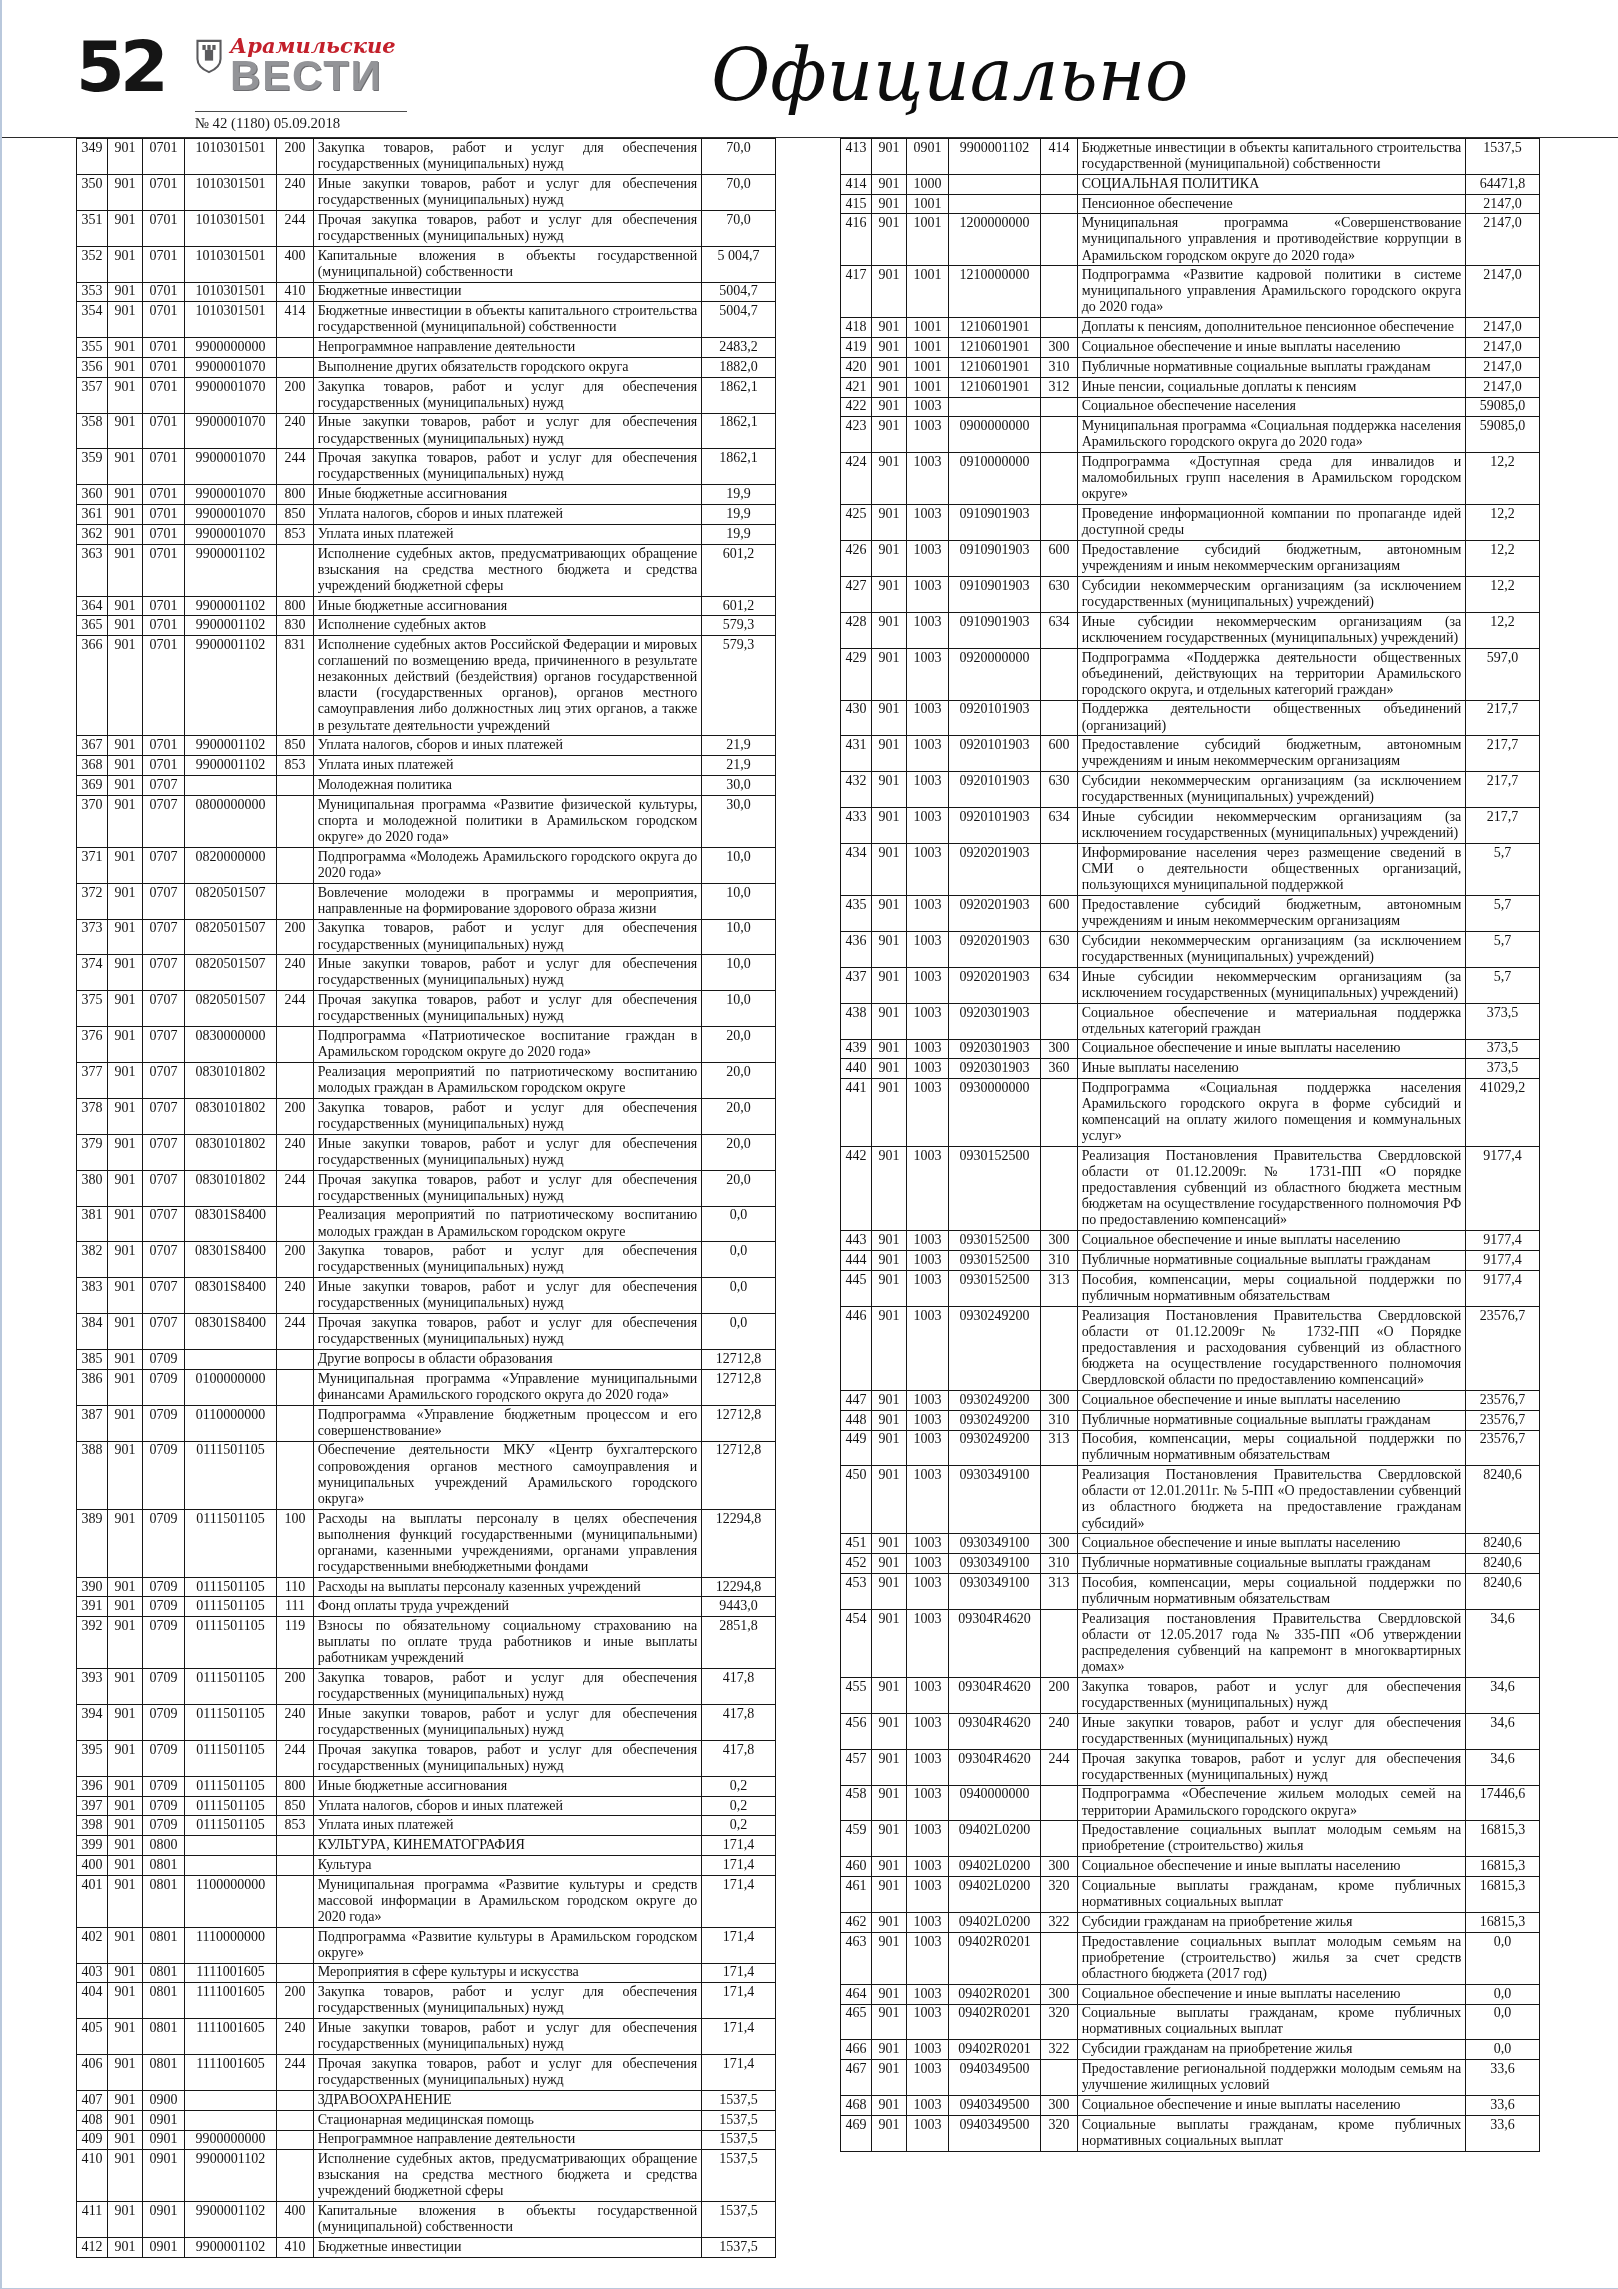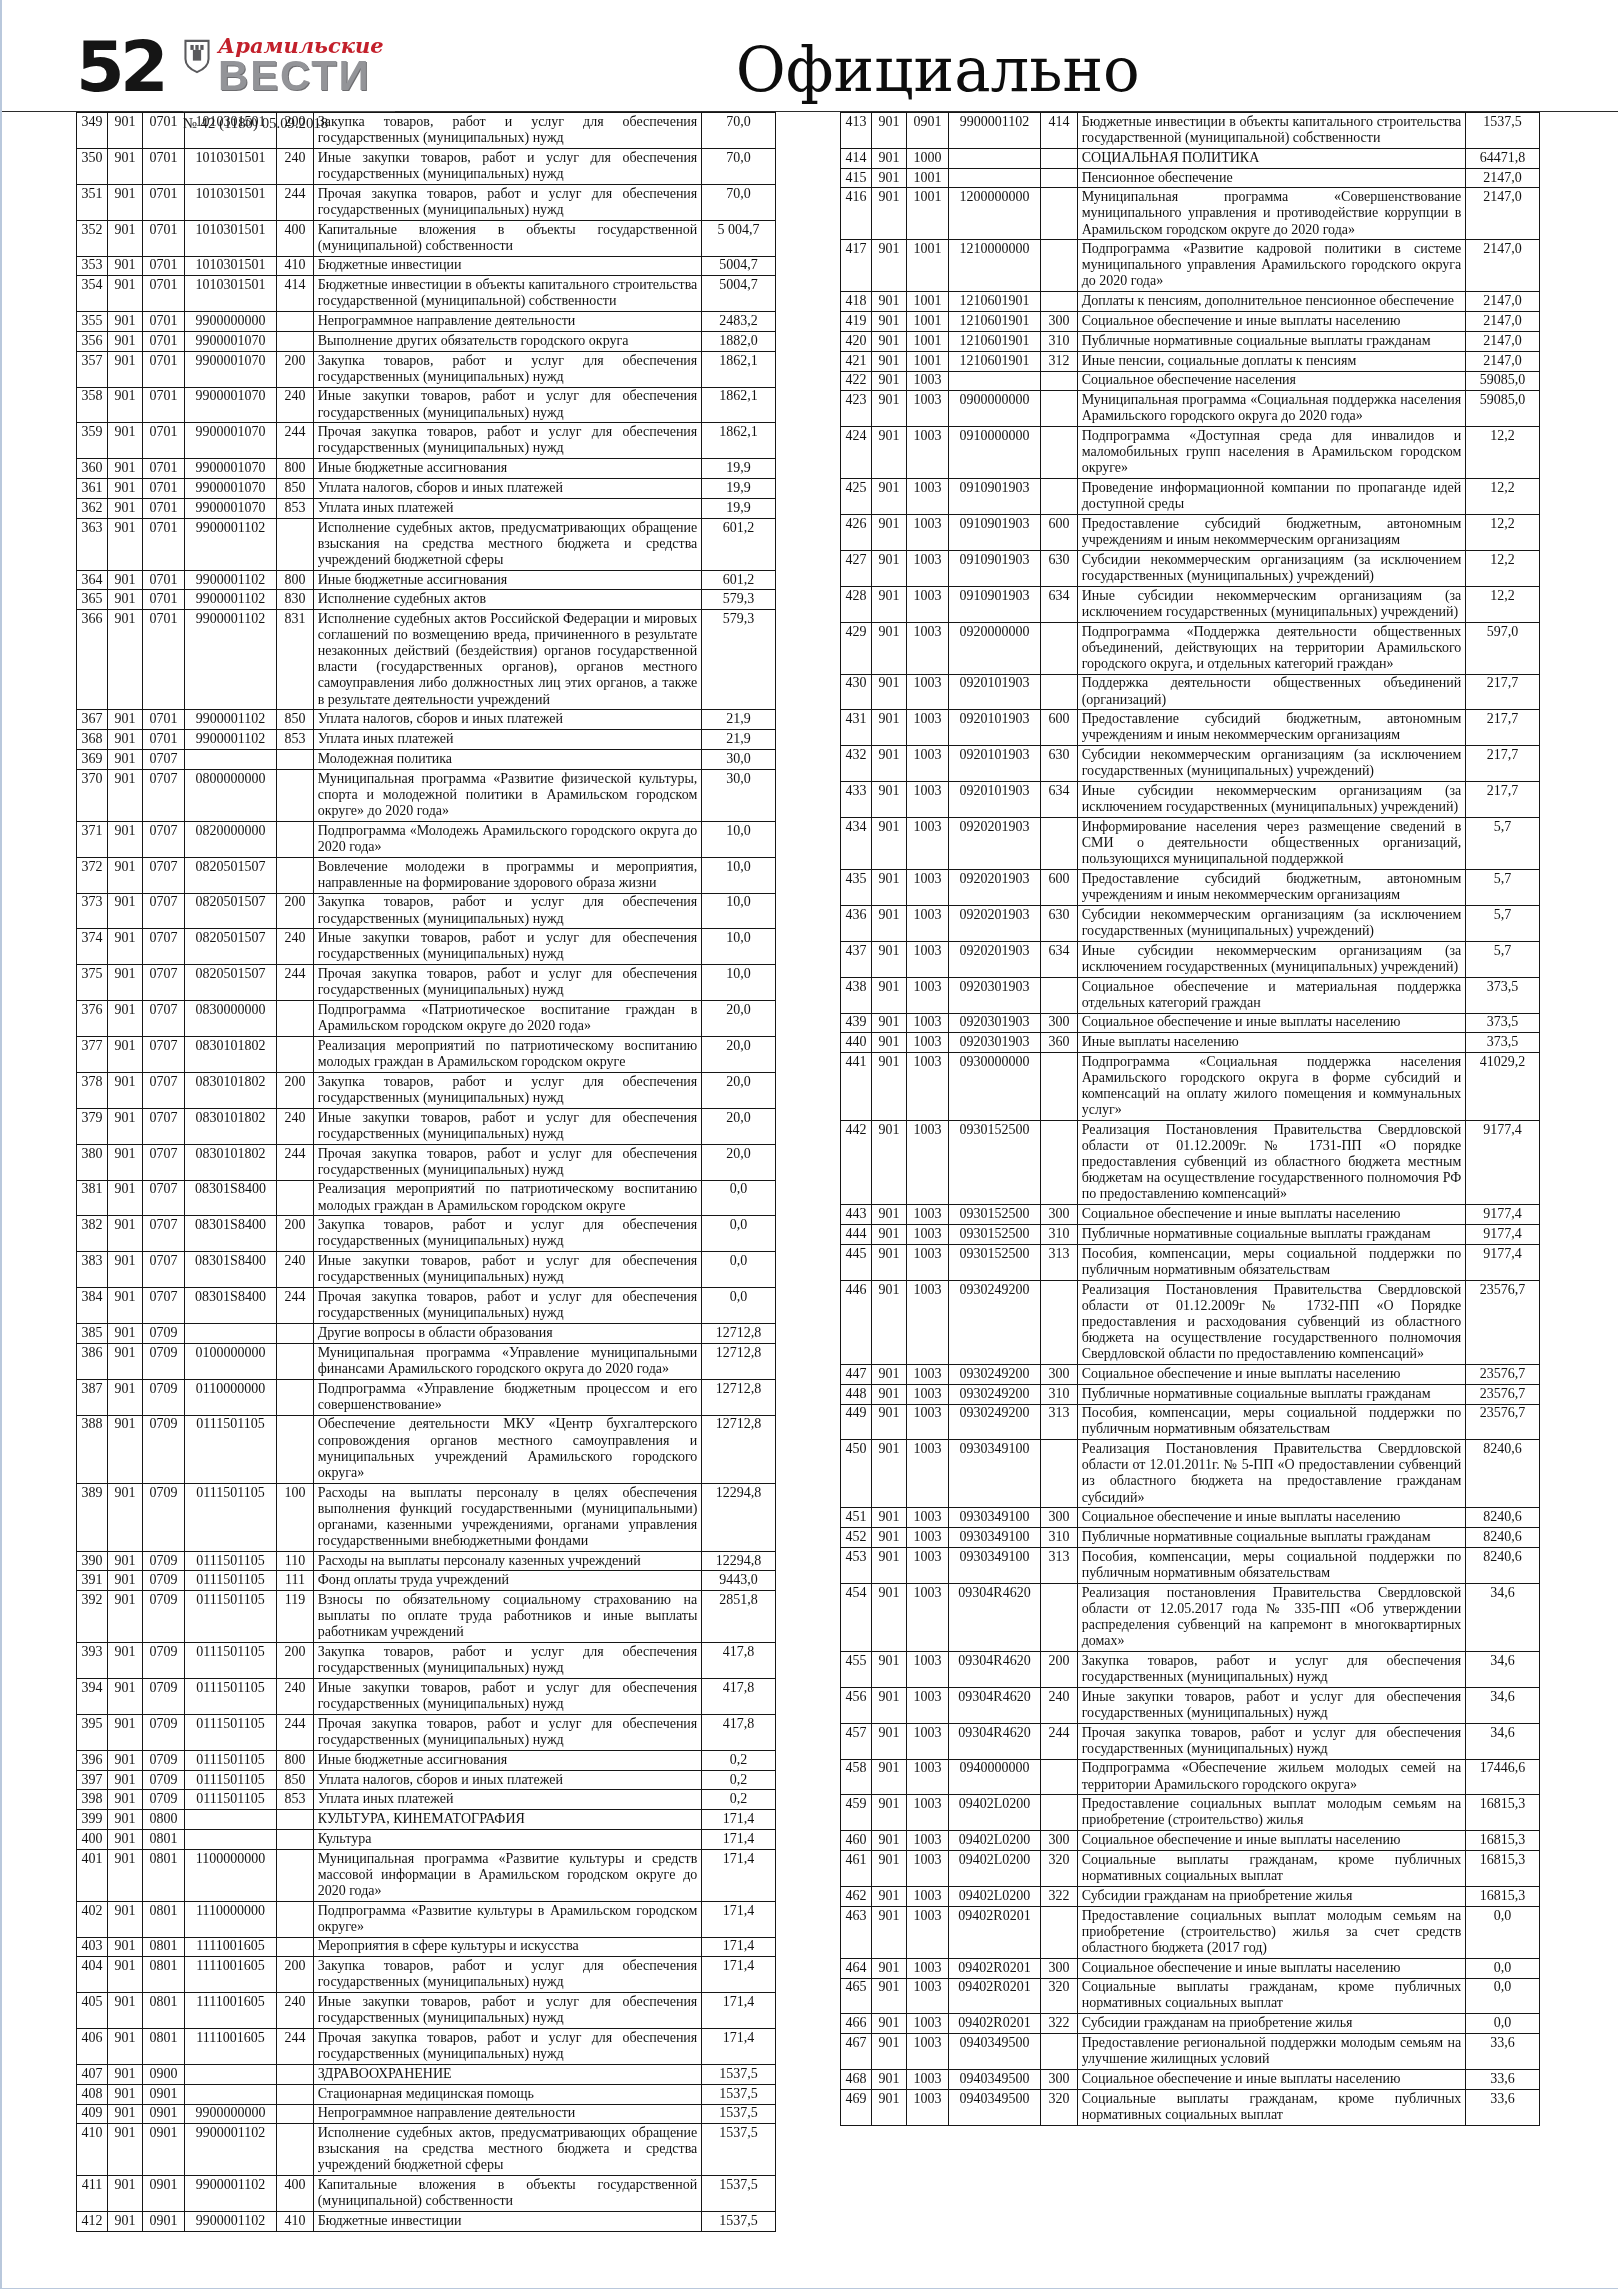--- a/index.html
+++ b/index.html
@@ -6,22 +6,23 @@
   html,body { background:#e9e9e9; }
   body { font-family:"Liberation Serif", serif; color:#101010; }
   .page {
     width:1619px; height:2290px; margin:0 auto; background:#ffffff;
     position:relative; overflow:hidden;
     border-left:2.8px solid #b9c8dc; border-bottom:2.8px solid #b9c8dc;
   }
   
   .masthead {
     display:flex; align-items:flex-start;
-    padding:35px 83px 5.5px 74px; height:112px;
+    padding:35px 83px 5.5px 74px; height:138px;
     border-bottom:1.8px solid #2b2b2b;
+    gap:12px;
   }
   .page-number {
     font-family:"DejaVu Sans", sans-serif; font-weight:bold;
     font-size:70px; line-height:0.92; letter-spacing:-4.6px; color:#151515;
   }
   .logo-block { margin-left:18.5px; }
   .logo-row { display:flex; align-items:flex-start; gap:7.4px; }
   .emblem { display:inline-block; margin-top:3.7px; }
   .logo-text .logo-top {
     color:#c3202b; font-style:italic; font-weight:bold;
@@ -31,22 +32,22 @@
     color:#939498; font-weight:bold; font-size:42px; line-height:0.95;
     font-family:"Liberation Sans", sans-serif; letter-spacing:1.8px;
     text-shadow:0.9px 0.9px 0 #6d6d70;
   }
   .issue-line {
     margin-top:15px; font-size:14.8px; color:#1c1c1c;
     border-top:0.9px solid #4a4a4a; padding-top:2.8px; width:212px;
   }
   .section-title {
     flex:1; text-align:center;
-    font-family:"DejaVu Serif", serif; font-weight:500;
-    font-size:61px; line-height:1; margin-top:3.7px; color:#0d0d0d;
+    font-family:"DejaVu Serif", serif; font-style:italic; font-weight:500;
+    font-size:72px; line-height:1; margin-top:3.7px; color:#0d0d0d;
     padding-right:55px;
   }
   
   .content {
     display:flex; gap:64px; padding:0 79px 14.8px 74px; align-items:flex-start;
   }
   table.budget-table {
     border-collapse:collapse; width:707px; table-layout:fixed;
     font-size:14px; line-height:1.15; color:#121212;
   }

